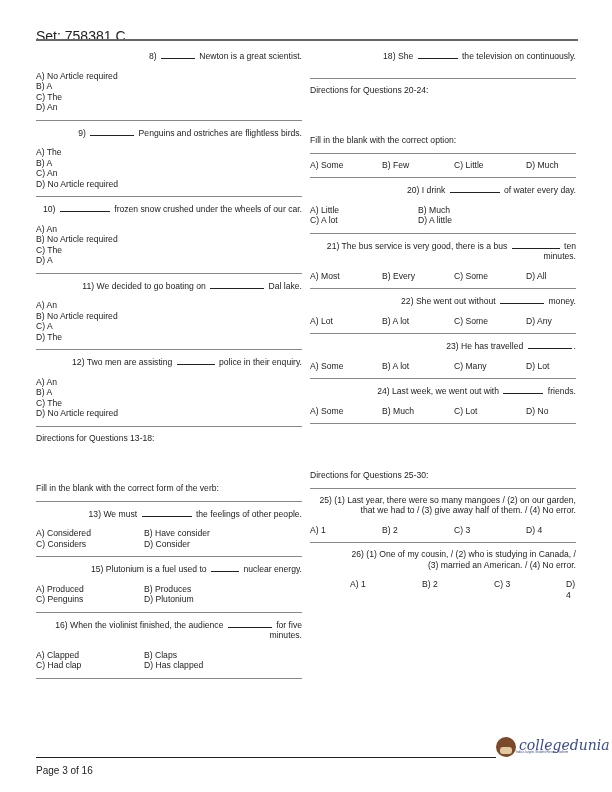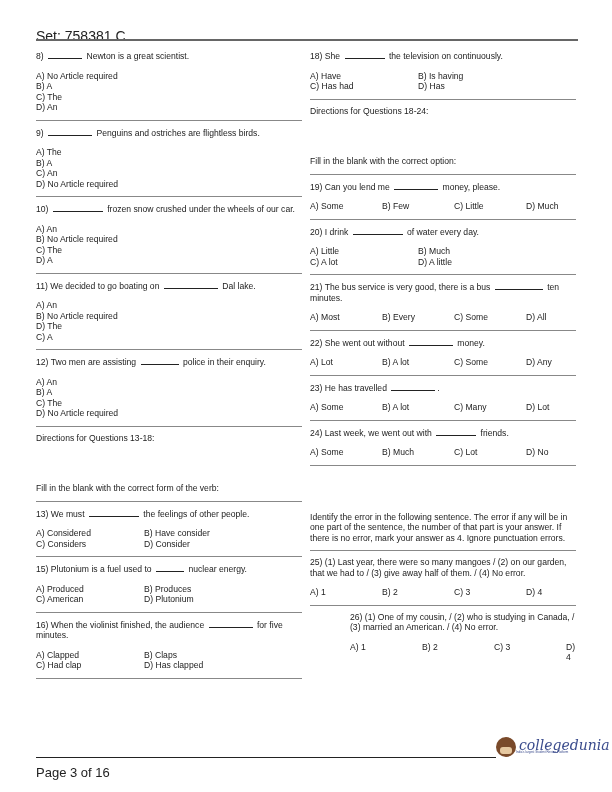--- a/index.html
+++ b/index.html
@@ -4,30 +4,30 @@
 <style>
   html,body{margin:0;padding:0;background:#fff;}
   body{width:612px;height:792px;position:relative;font-family:"Liberation Sans",sans-serif;font-size:8.6px;color:#222;overflow:hidden;}
   .hdr{position:absolute;left:36px;top:28px;font-size:14px;}
   .hdr-line{position:absolute;left:36px;right:34px;top:39px;height:2px;background:#666;}
   .col{position:absolute;top:44px;}
   .colL{left:36px;width:266px;}
   .colR{left:310px;width:266px;}
   .q{position:relative;border-bottom:1px solid #888;padding:6px 0 7px 0;}
   .q.nob{border-bottom:none;margin-left:40px;}
-  .stem{line-height:10.5px;margin-bottom:9px;}
+  .stem{line-height:10.5px;margin-bottom:9px;text-align:right;}
   .blank{display:inline-block;border-bottom:1px solid #222;height:8px;vertical-align:baseline;margin:0 2px;}
   .opt1 div{line-height:10.5px;}
   .opt2{display:grid;grid-template-columns:108px 1fr;line-height:10.5px;}
   .opt4{display:grid;grid-template-columns:72px 72px 72px 1fr;line-height:10.5px;}
   .dir{line-height:10.5px;}
   .dir p{margin:0 0 9px 0;}
   .dir p:last-child{margin-bottom:0;margin-top:40px;}
   .footer-line{position:absolute;left:36px;width:460px;top:757px;height:1px;background:#222;}
-  .page{position:absolute;left:36px;top:765px;font-size:13px;}
+  .page{position:absolute;left:36px;top:765px;font-size:10px;}
   .logo{position:absolute;left:496px;top:737px;display:flex;align-items:center;}
   .logo-mark{width:20px;height:20px;border-radius:50%;background:#7a4a2a;position:relative;}
   .logo-mark:after{content:"";position:absolute;left:4px;top:10px;width:12px;height:7px;border-radius:3px;background:#e6c8a0;}
   .logo-text{margin-left:3px;font-family:"DejaVu Serif",serif;font-size:14px;color:#3a4b8c;line-height:10px;font-style:italic;}
   .logo-tag{font-size:3px;color:#3a4b8c;font-family:"Liberation Sans",sans-serif;}
 </style>
 </head>
 <body>
 
 <div class="hdr">Set: 758381 C</div>
@@ -59,22 +59,22 @@
         <div>B) No Article required</div>
         <div>C) The</div>
         <div>D) A</div>
       </div>
     </div>
     <div class="q">
       <div class="stem"><span>11) We decided to go boating on </span><span class="blank" style="width: 54px;"></span><span> Dal lake.</span></div>
       <div class="opt1">
         <div>A) An</div>
         <div>B) No Article required</div>
+        <div>C) A</div>
         <div>D) The</div>
-        <div>C) A</div>
       </div>
     </div>
     <div class="q">
       <div class="stem"><span>12) Two men are assisting </span><span class="blank" style="width: 38px;"></span><span> police in their enquiry.</span></div>
       <div class="opt1">
         <div>A) An</div>
         <div>B) A</div>
         <div>C) The</div>
         <div>D) No Article required</div>
       </div>
@@ -92,52 +92,45 @@
         <div>B) Have consider</div>
         <div>C) Considers</div>
         <div>D) Consider</div>
       </div>
     </div>
     <div class="q">
       <div class="stem"><span>15) Plutonium is a fuel used to </span><span class="blank" style="width: 28px;"></span><span> nuclear energy.</span></div>
       <div class="opt2">
         <div>A) Produced</div>
         <div>B) Produces</div>
-        <div>C) American</div>
+        <div>C) Penguins</div>
         <div>D) Plutonium</div>
       </div>
     </div>
     <div class="q">
       <div class="stem"><span>16) When the violinist finished, the audience </span><span class="blank" style="width: 44px;"></span><span> for five minutes.</span></div>
       <div class="opt2">
         <div>A) Clapped</div>
         <div>B) Claps</div>
         <div>C) Had clap</div>
         <div>D) Has clapped</div>
       </div>
     </div>
   </div>
 <div class="col colR" id="colR">
     <div class="q">
       <div class="stem"><span>18) She </span><span class="blank" style="width: 40px;"></span><span> the television on continuously.</span></div>
-      <div class="opt2">
-        <div>A) Have</div>
-        <div>B) Is having</div>
-        <div>C) Has had</div>
-        <div>D) Has</div>
-      </div>
     </div>
     <div class="q">
       <div class="dir">
-        <p>Directions for Questions 18-24:</p>
+        <p>Directions for Questions 20-24:</p>
         <p>Fill in the blank with the correct option:</p>
       </div>
     </div>
     <div class="q">
-      <div class="stem"><span>19) Can you lend me </span><span class="blank" style="width: 44px;"></span><span> money, please.</span></div>
       <div class="opt4">
         <div>A) Some</div>
         <div>B) Few</div>
         <div>C) Little</div>
         <div>D) Much</div>
       </div>
     </div>
     <div class="q">
       <div class="stem"><span>20) I drink </span><span class="blank" style="width: 50px;"></span><span> of water every day.</span></div>
       <div class="opt2">
@@ -178,21 +171,21 @@
       <div class="stem"><span>24) Last week, we went out with </span><span class="blank" style="width: 40px;"></span><span> friends.</span></div>
       <div class="opt4">
         <div>A) Some</div>
         <div>B) Much</div>
         <div>C) Lot</div>
         <div>D) No</div>
       </div>
     </div>
     <div class="q">
       <div class="dir">
-        <p>Identify the error in the following sentence. The error if any will be in one part of the sentence, the number of that part is your answer. If there is no error, mark your answer as 4. Ignore punctuation errors.</p>
+        <p>Directions for Questions 25-30:</p>
       </div>
     </div>
     <div class="q">
       <div class="stem"><span>25) (1) Last year, there were so many mangoes / (2) on our garden, that we had to / (3) give away half of them. / (4) No error.</span><span></span></div>
       <div class="opt4">
         <div>A) 1</div>
         <div>B) 2</div>
         <div>C) 3</div>
         <div>D) 4</div>
       </div>

